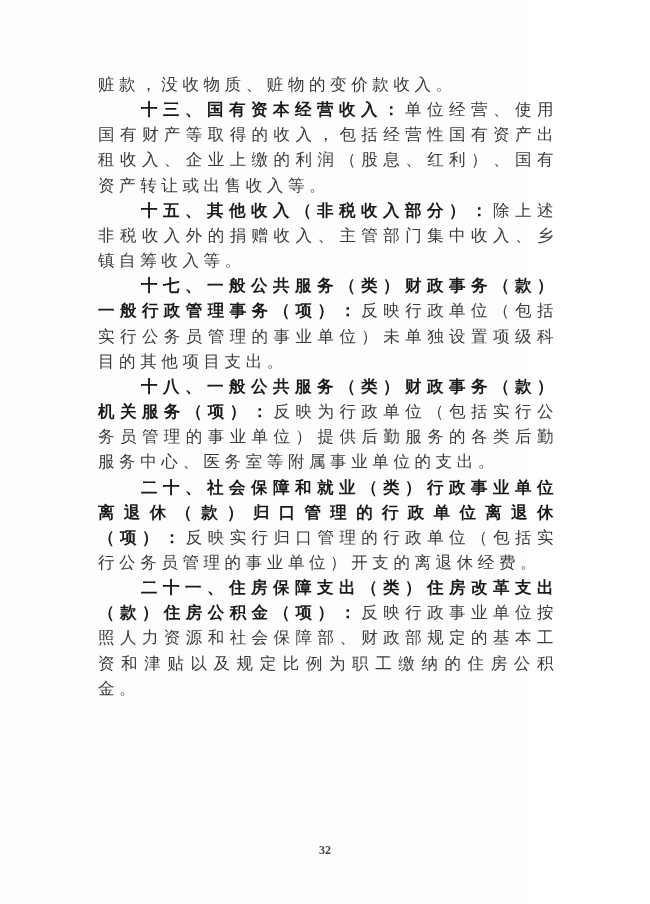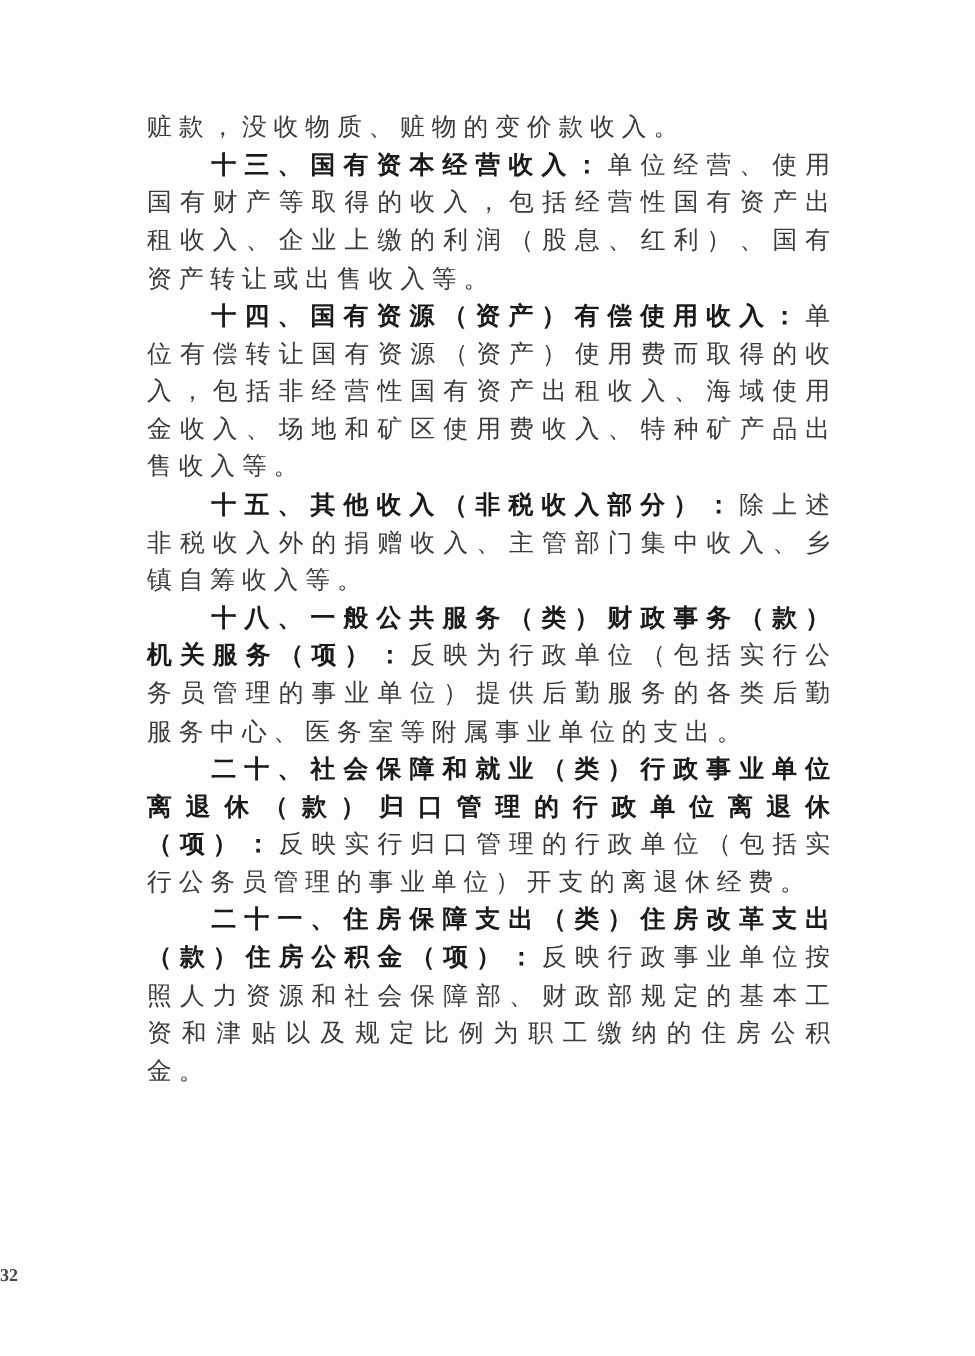--- a/index.html
+++ b/index.html
@@ -5,31 +5,31 @@
   html, body { margin: 0; padding: 0; background: #ffffff; }
   body { width: 650px; height: 904px; position: relative; overflow: hidden;
          font-family: "DejaVu Serif", "Liberation Serif", serif; color: #2b2b2b; }
   .page { position: absolute; left: 0; top: 0; width: 527px; height: 904px; background: #fdfdfd; }
   .content { position: absolute; left: 98px; top: 72px; width: 460px; }
   .para { margin: 0; font-size: 16.5px; line-height: 25.15px; letter-spacing: 4.6px;
           text-align: justify; text-indent: 43px; word-break: break-all; }
   .para.noindent { text-indent: 0; }
   .para .head { font-weight: bold; color: #1a1a1a; margin-top: 16px; }
   .para .body { color: #3a3a3a; }
-  .page-number { position: absolute; left: 0; width: 650px; top: 843px; text-align: left;
+  .page-number { position: absolute; left: 0; width: 650px; top: 843px; text-align: center;
                  font-family: "Liberation Serif", serif; font-size: 12px; color: #444; letter-spacing: 0; font-weight: bold; }
 </style>
 </head>
 <body>
 
 <div class="page">
   <div class="content">
     <p class="para noindent"><span class="head"></span><span class="body">赃款，没收物质、赃物的变价款收入。</span></p>
     <p class="para"><span class="head">十三、国有资本经营收入：</span><span class="body">单位经营、使用国有财产等取得的收入，包括经营性国有资产出租收入、企业上缴的利润（股息、红利）、国有资产转让或出售收入等。</span></p>
-    <p class="para"><span class="head">十四、国有资源（资产）有偿使用收入：</span><span class="body">单位有偿转让国有资源（资产）使用费而取得的收入，包括非经营性国有资产出租收入、海域使用金收入、场地和矿区使用费收入、特种矿产品出售收入等。</span></p>
     <p class="para"><span class="head">十五、其他收入（非税收入部分）：</span><span class="body">除上述非税收入外的捐赠收入、主管部门集中收入、乡镇自筹收入等。</span></p>
+    <p class="para"><span class="head">十七、一般公共服务（类）财政事务（款）一般行政管理事务（项）：</span><span class="body">反映行政单位（包括实行公务员管理的事业单位）未单独设置项级科目的其他项目支出。</span></p>
     <p class="para"><span class="head">十八、一般公共服务（类）财政事务（款）机关服务（项）：</span><span class="body">反映为行政单位（包括实行公务员管理的事业单位）提供后勤服务的各类后勤服务中心、医务室等附属事业单位的支出。</span></p>
     <p class="para"><span class="head">二十、社会保障和就业（类）行政事业单位离退休（款）归口管理的行政单位离退休（项）：</span><span class="body">反映实行归口管理的行政单位（包括实行公务员管理的事业单位）开支的离退休经费。</span></p>
     <p class="para"><span class="head">二十一、住房保障支出（类）住房改革支出（款）住房公积金（项）：</span><span class="body">反映行政事业单位按照人力资源和社会保障部、财政部规定的基本工资和津贴以及规定比例为职工缴纳的住房公积金。</span></p>
 
   </div>
   <div class="page-number">32</div>
 </div>
 
 </body></html>

